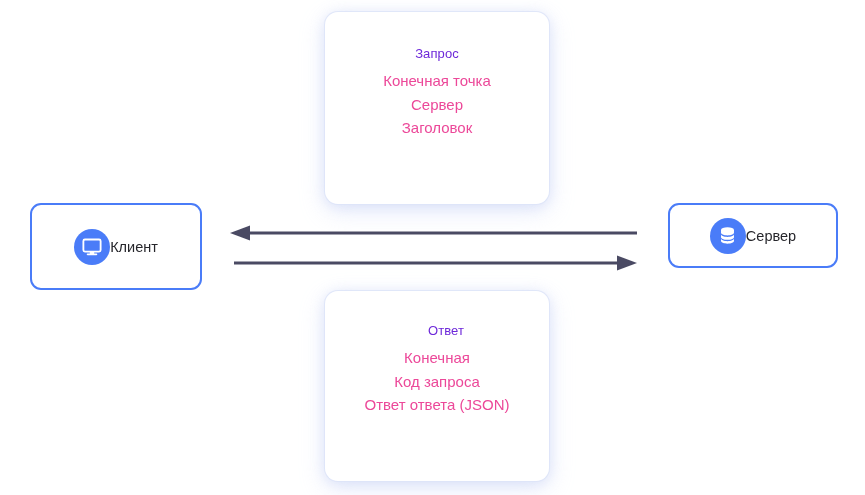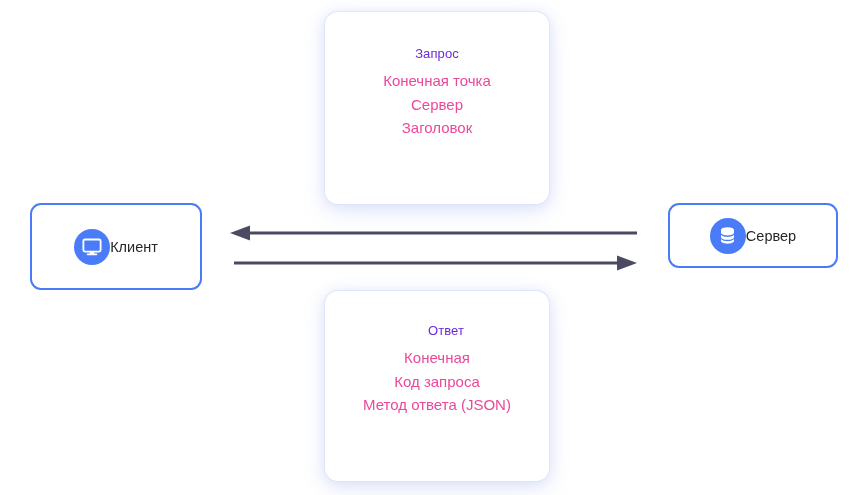--- a/index.html
+++ b/index.html
@@ -124,21 +124,21 @@
       <div class="card-line">Сервер</div>
       <div class="card-line">Заголовок</div>
     </div>
   </div>
 
   <div class="detail-card" id="response-card">
     <div class="card-title">Ответ</div>
     <div class="card-lines">
       <div class="card-line">Конечная</div>
       <div class="card-line">Код запроса</div>
-      <div class="card-line">Метод ответа (JSON)</div>
+      <div class="card-line">Ответ ответа (JSON)</div>
     </div>
   </div>
 
   <div class="node-box" id="client-node">
     <div class="node-inner">
       <div class="node-icon">
         <svg width="22" height="22" viewBox="0 0 24 24" aria-hidden="true">
           <rect x="2.6" y="3.8" width="18.8" height="13.2" rx="1.7" fill="none" stroke="#ffffff" stroke-width="2"></rect>
           <rect x="9.6" y="17.0" width="4.8" height="2.6" fill="#ffffff"></rect>
           <rect x="6.2" y="19.0" width="11.6" height="1.9" rx="0.9" fill="#ffffff"></rect>

